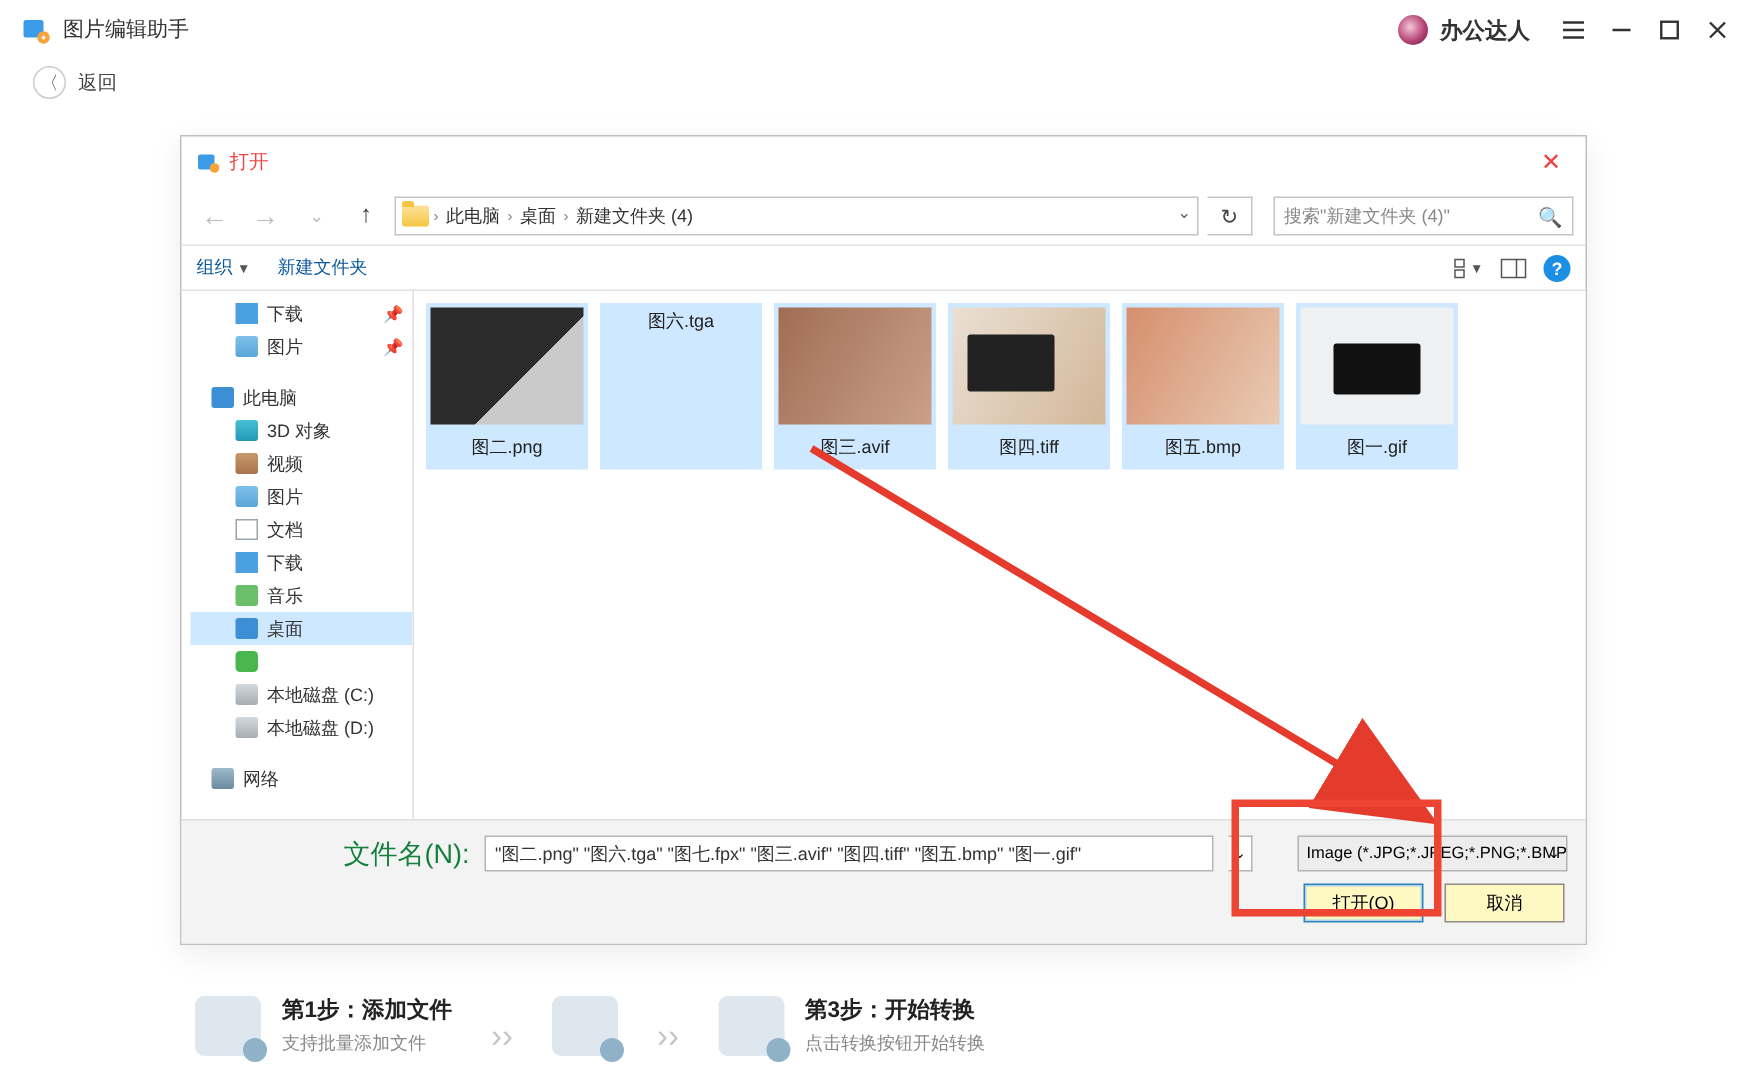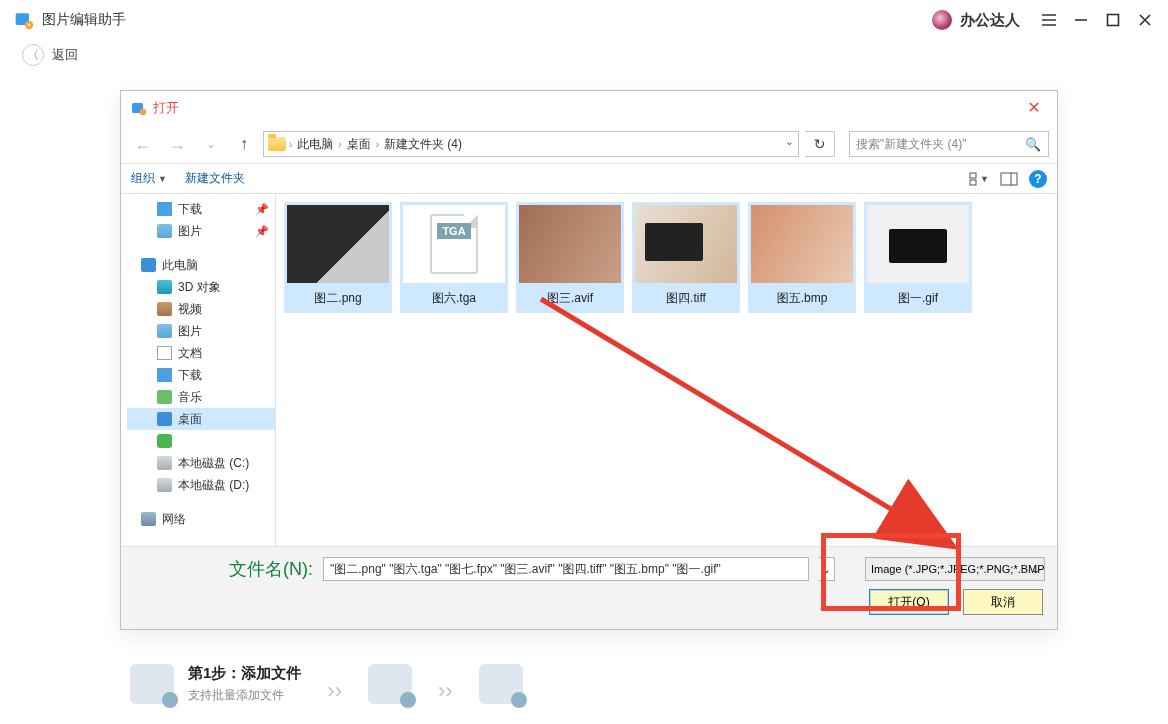--- a/index.html
+++ b/index.html
@@ -286,24 +286,20 @@
         </div>
     </div>
 
     <div class="content">
       <div class="thumbs" id="thumbs">
           <div class="thumb sel">
             <div class="thumb-img ph1"></div>
             <div class="thumb-label">图二.png</div>
           </div>
           <div class="thumb sel">
-            <div class="thumb-img ph2">
-              <div class="file-shape"></div>
-              <div class="tga-badge">TGA</div>
-            </div>
             <div class="thumb-label">图六.tga</div>
           </div>
           <div class="thumb sel">
             <div class="thumb-img ph4"></div>
             <div class="thumb-label">图三.avif</div>
           </div>
           <div class="thumb sel">
             <div class="thumb-img ph5"></div>
             <div class="thumb-label">图四.tiff</div>
           </div>
@@ -360,14 +356,18 @@
       <div class="s">支持批量添加文件</div>
     </div>
   </div>
   <div class="step-sep">››</div>
   <div class="step">
     <div class="step-icon"></div>
   </div>
   <div class="step-sep">››</div>
   <div class="step">
     <div class="step-icon"></div>
+    <div class="step-txt">
+      <div class="h">第3步：开始转换</div>
+      <div class="s">点击转换按钮开始转换</div>
+    </div>
   </div>
 </div>
 
 </body></html>

